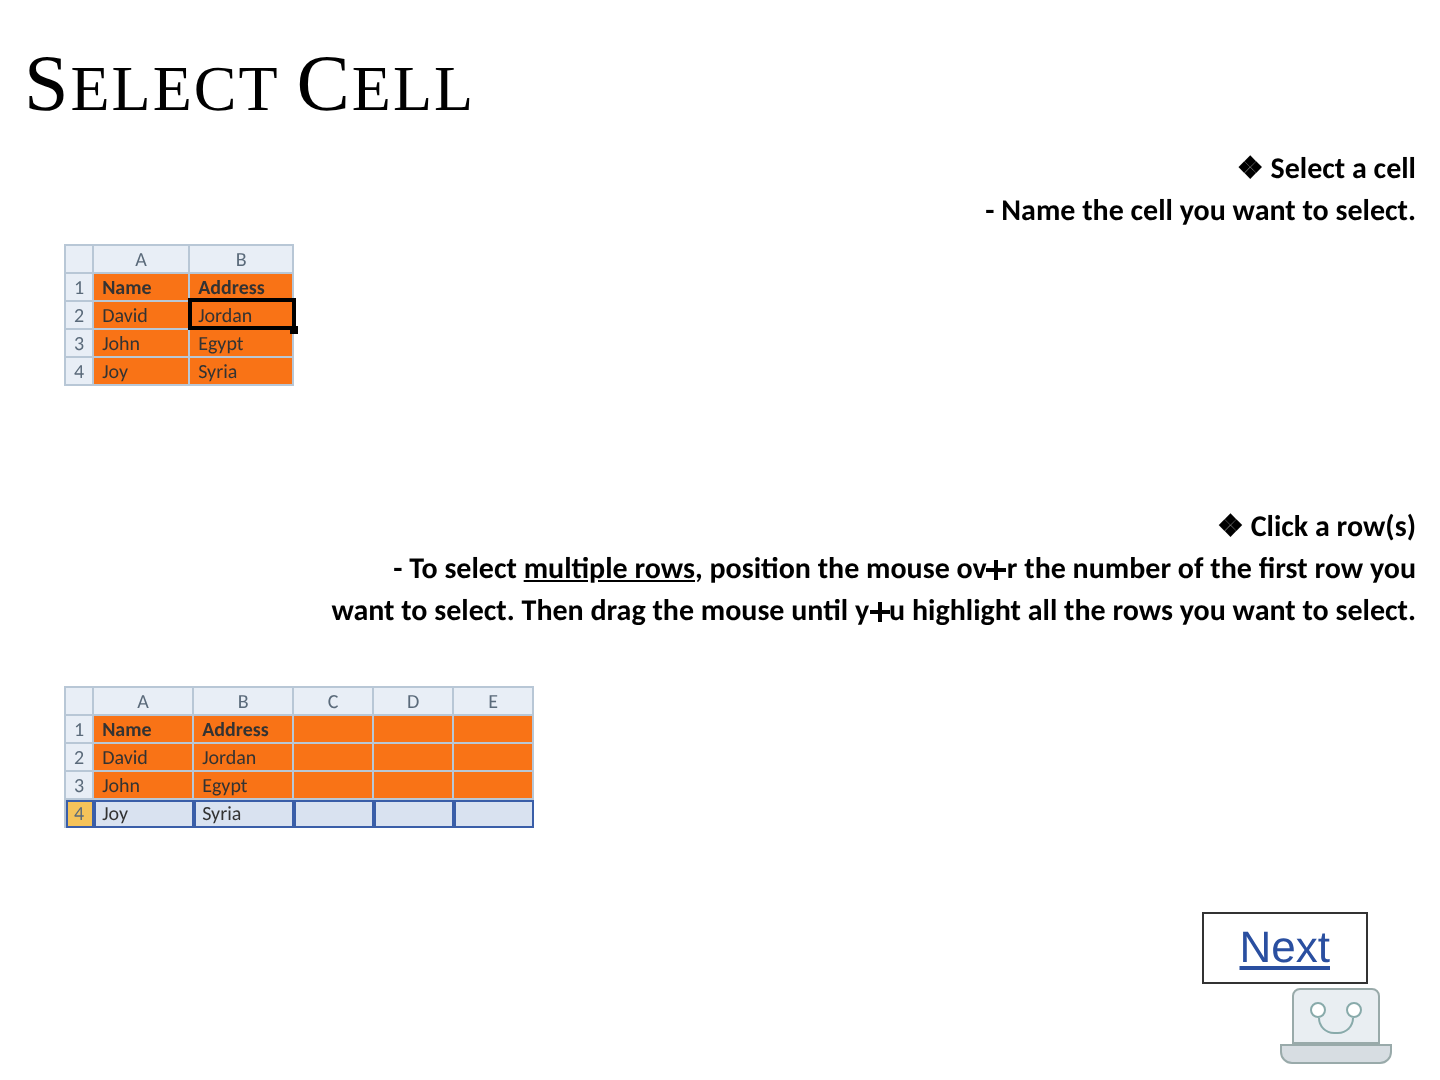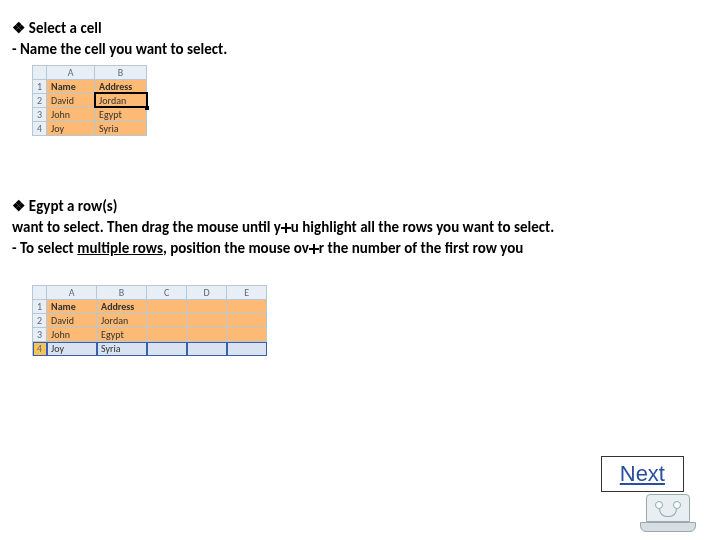--- a/index.html
+++ b/index.html
@@ -21,39 +21,40 @@
     font-size: 32px;
     letter-spacing: 1px;
     margin: 0 0 10px 0;
     font-weight: 400;
   }
   .title .big { font-size: 40px; }
   .line {
     font-size: 15px;
     line-height: 1.35;
     margin: 0 0 1px 0;
+    text-align: right;
   }
   .b { font-weight: 700; }
   .u { text-decoration: underline; }
   .flower { font-family: Arial, sans-serif; }
   .tablewrap {
     margin: 4px 0 0 20px;
     display: inline-block;
   }
   table.mini {
     border-collapse: collapse;
     font-size: 10px;
     color: #333;
   }
   table.mini td, table.mini th {
     border: 1px solid #b8c7d6;
     padding: 0;
     text-align: left;
     height: 14px;
-    background: #fdba74;
+    background: #f97316;
   }
   table.mini th {
     background: #e8eef6;
     font-weight: 400;
     text-align: center;
     color: #5a6a7a;
   }
   table.mini td.rh {
     background: #e8eef6;
     text-align: center;
@@ -152,20 +153,24 @@
     border: 1px solid #9aa;
     border-radius: 0 0 6px 6px;
     margin: 0 auto;
   }
 </style>
 </head>
 <body>
 
 <div class="slide">
 
+  <h1 class="title">
+    <span class="big">S</span><span>ELECT</span>
+    <span class="big">C</span><span>ELL</span>
+  </h1>
 
   <p class="line b">
     <span class="flower">❖</span>
     <span>Select a cell</span>
   </p>
   <p class="line b">- Name the cell you want to select.</p>
 
   <div class="tablewrap">
     <table class="mini t1">
       <tbody>
@@ -195,28 +200,28 @@
         <td class="cB">Syria</td>
       </tr>
     </tbody>
       </table>
   </div>
 
   <div class="gap"></div>
 
   <p class="line b">
     <span class="flower">❖</span>
-    <span>Egypt a row(s)</span>
-  </p>
-
+    <span>Click a row(s)</span>
+  </p>
+
+  <p class="line runtext">
+    <span class="b">- To select </span><span class="b u">multiple rows</span><span class="b">, position the mouse    ov</span><span class="icon-plus"></span><span class="b">r the number of the first row you</span>
+  </p>
   <p class="line runtext">
     <span class="b">want</span><span class="b"> to select. Then drag the mouse    until y</span><span class="icon-plus"></span><span class="b">u highlight all the rows you want to select.</span>
-  </p>
-  <p class="line runtext">
-    <span class="b">- To select </span><span class="b u">multiple rows</span><span class="b">, position the mouse    ov</span><span class="icon-plus"></span><span class="b">r the number of the first row you</span>
   </p>
 
   <div class="tablewrap" style="margin-top:26px;">
     <table class="mini t2">
       <tbody>
           <tr>
         <th></th>
         <th>A</th>
         <th>B</th>
         <th>C</th>

